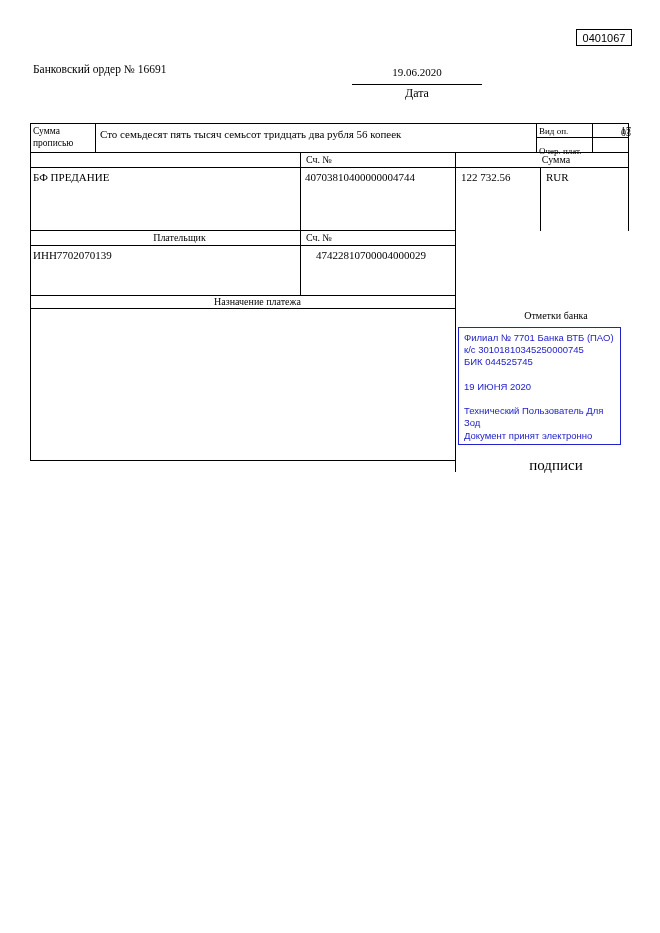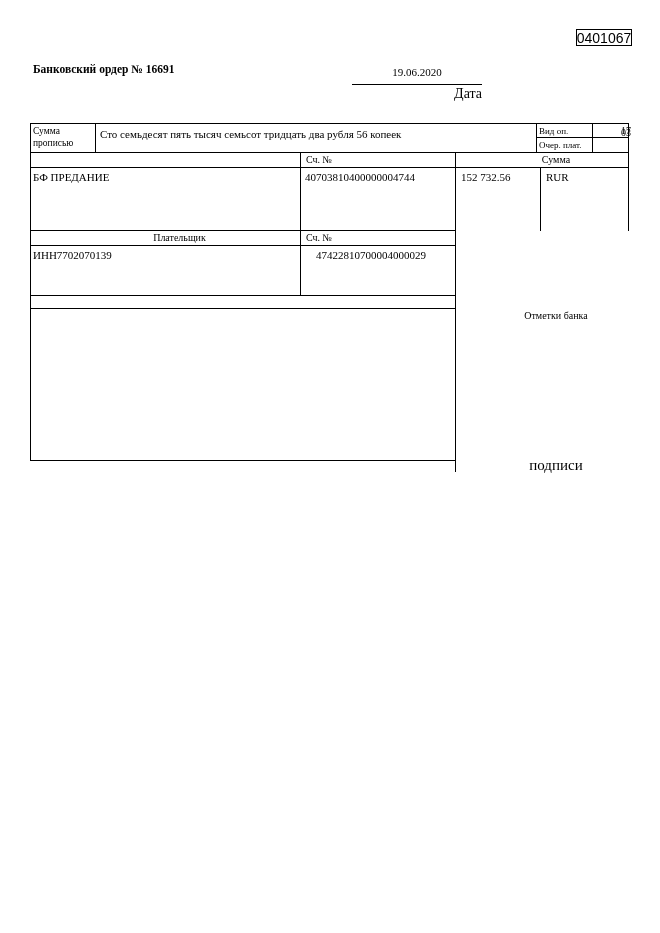--- a/index.html
+++ b/index.html
@@ -15,27 +15,27 @@
     overflow: hidden;
   }
   .ln { position: absolute; background: #000; }
   .t  { position: absolute; white-space: nowrap; }
   .ctr { text-align: center; padding-left: 29px; }
 
   .form-code-box {
     position: absolute; left: 576px; top: 29px; width: 56px; height: 17px;
     border: 1px solid #000;
     display: flex; align-items: center; justify-content: center;
-    font-family: "Liberation Sans", sans-serif; font-size: 14px;
+    font-family: "Liberation Sans", sans-serif; font-size: 11px;
   }
-  .doc-title { left: 33px; top: 63px; font-size: 11.5px; font-weight: bold; }
+  .doc-title { left: 33px; top: 63px; font-size: 11.5px; font-weight: normal; }
 
   .date-value { left: 352px; top: 66px; width: 130px; font-size: 11px; text-align: center; }
   .date-underline { left: 352px; top: 84px; width: 130px; height: 1px; }
-  .date-label { left: 352px; top: 86px; width: 130px; font-size: 14px; text-align: right; }
+  .date-label { left: 352px; top: 86px; width: 130px; font-size: 12px; text-align: center; }
 
   .small-label { font-size: 9.5px; }
   .cell-header { font-size: 10px; }
   .cell-value  { font-size: 11px; }
 
   .stamp-box {
     position: absolute; left: 458px; top: 327px; width: 163px; height: 118px;
     border: 1px solid #2121cd;
     padding: 4px 5px 0 5px;
     color: #2121cd;
@@ -75,35 +75,47 @@
   <div class="ln" style="left:300px;top:152px;width:1px;height:144px"></div>
   <div class="ln" style="left:455px;top:152px;width:1px;height:320px"></div>
   <div class="ln" style="left:540px;top:167px;width:1px;height:64px"></div>
 
   <div class="t small-label" style="left:33px;top:126px">Сумма</div>
   <div class="t small-label" style="left:33px;top:138px">прописью</div>
   <div class="t cell-value" style="left:100px;top:128px">Сто семьдесят пять тысяч семьсот тридцать два рубля 56 копеек</div>
 
   <div class="t" style="left:539px;top:126px;font-size:9px">Вид оп.</div>
   <div class="t ctr" style="left:592px;top:125px;width:36px;font-size:10px">17</div>
-  <div class="t" style="left:539px;top:140px;font-size:9px">Очер. плат.</div>
+  <div class="t" style="left:539px;top:146px;font-size:9px">Очер. плат.</div>
   <div class="t ctr" style="left:592px;top:127px;width:36px;font-size:10px">03</div>
 
   <div class="t cell-header" style="left:306px;top:154px">Сч. №</div>
   <div class="t ctr cell-header" style="left:455px;top:154px;width:173px">Сумма</div>
 
   <div class="t cell-value" style="left:33px;top:171px">БФ ПРЕДАНИЕ</div>
   <div class="t cell-value" style="left:305px;top:171px">40703810400000004744</div>
-  <div class="t cell-value" style="left:461px;top:171px">152 732.56</div>
+  <div class="t cell-value" style="left:461px;top:171px">122 732.56</div>
   <div class="t cell-value" style="left:546px;top:171px">RUR</div>
 
   <div class="t ctr cell-header" style="left:30px;top:232px;width:270px">Плательщик</div>
   <div class="t cell-header" style="left:306px;top:232px">Сч. №</div>
   <div class="t cell-value" style="left:33px;top:249px">ИНН7702070139</div>
   <div class="t cell-value" style="left:316px;top:249px">47422810700004000029</div>
 
+  <div class="t ctr cell-header" style="left:30px;top:296px;width:426px">Назначение платежа</div>
 
   <div class="t ctr cell-header" style="left:455px;top:310px;width:173px">Отметки банка</div>
 
+  <div class="stamp-box">
+    <div class="stamp-line">Филиал № 7701 Банка ВТБ (ПАО)</div>
+    <div class="stamp-line">к/с 30101810345250000745</div>
+    <div class="stamp-line">БИК 044525745</div>
+    <div class="stamp-line"></div>
+    <div class="stamp-line">19 ИЮНЯ 2020</div>
+    <div class="stamp-line"></div>
+    <div class="stamp-line">Технический Пользователь Для</div>
+    <div class="stamp-line">Зод</div>
+    <div class="stamp-line">Документ принят электронно</div>
+  </div>
 
   <div class="t ctr" style="left:455px;top:457px;width:173px;font-size:15px">подписи</div>
 
 </div>
 
 </body></html>

